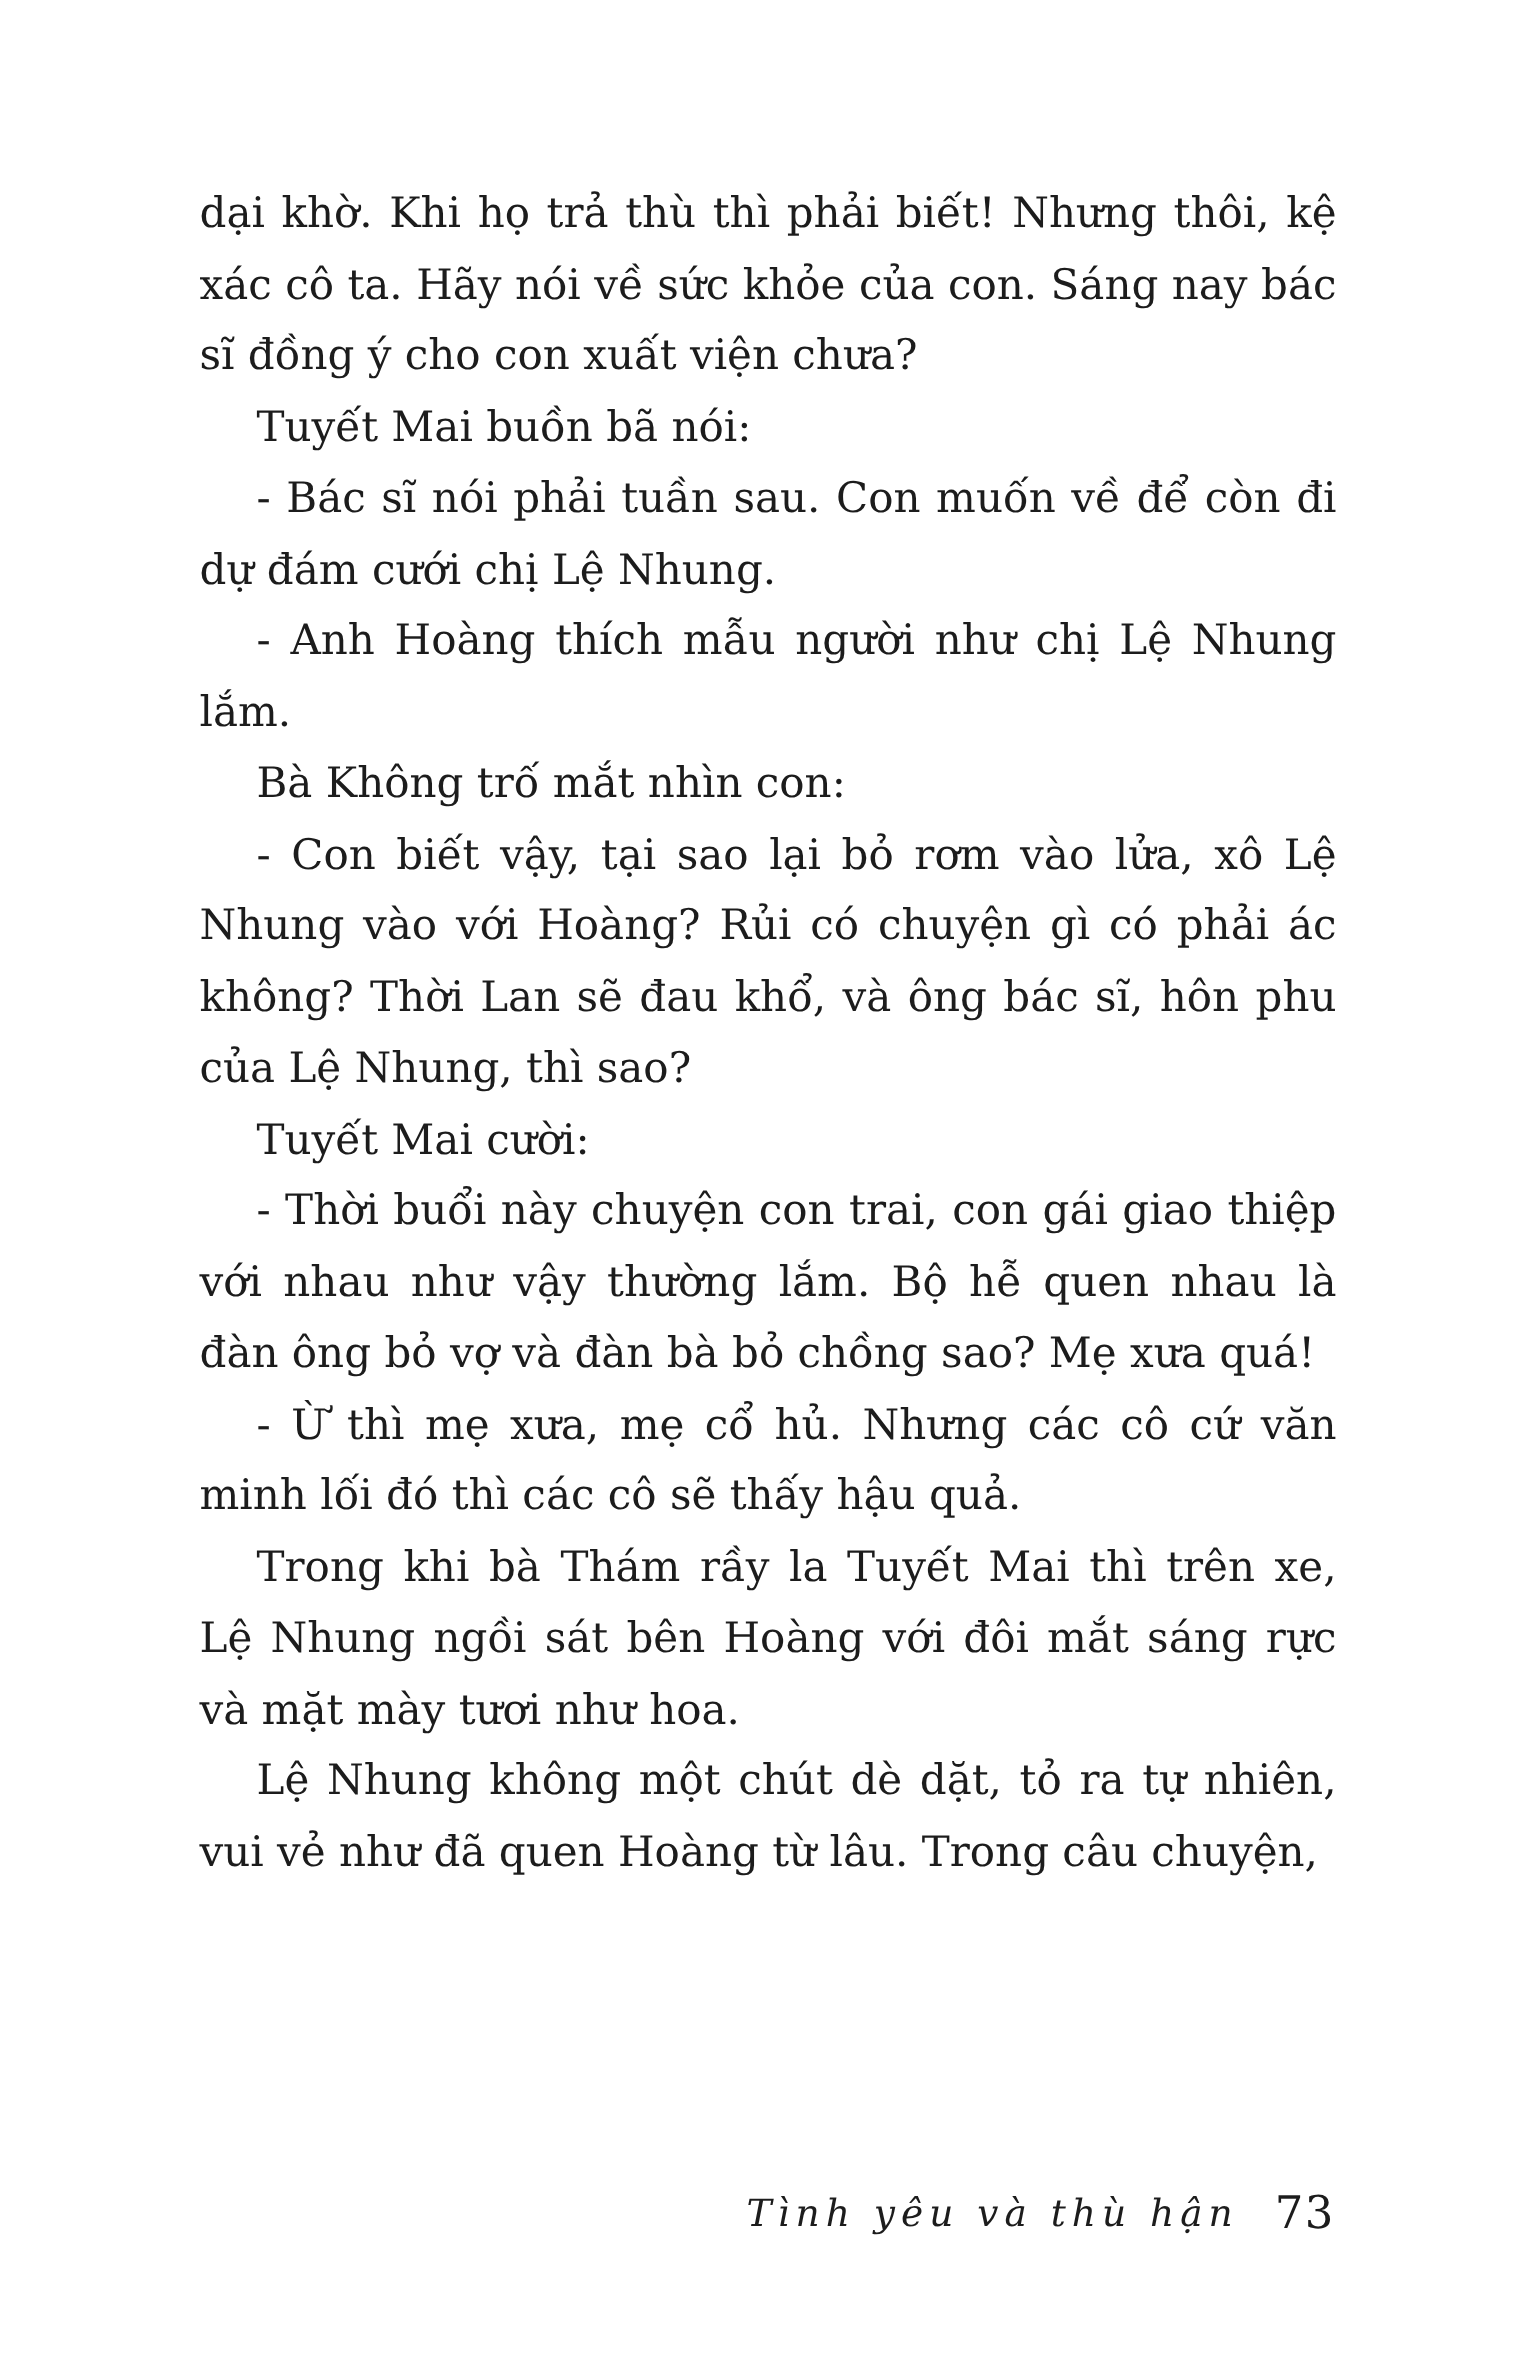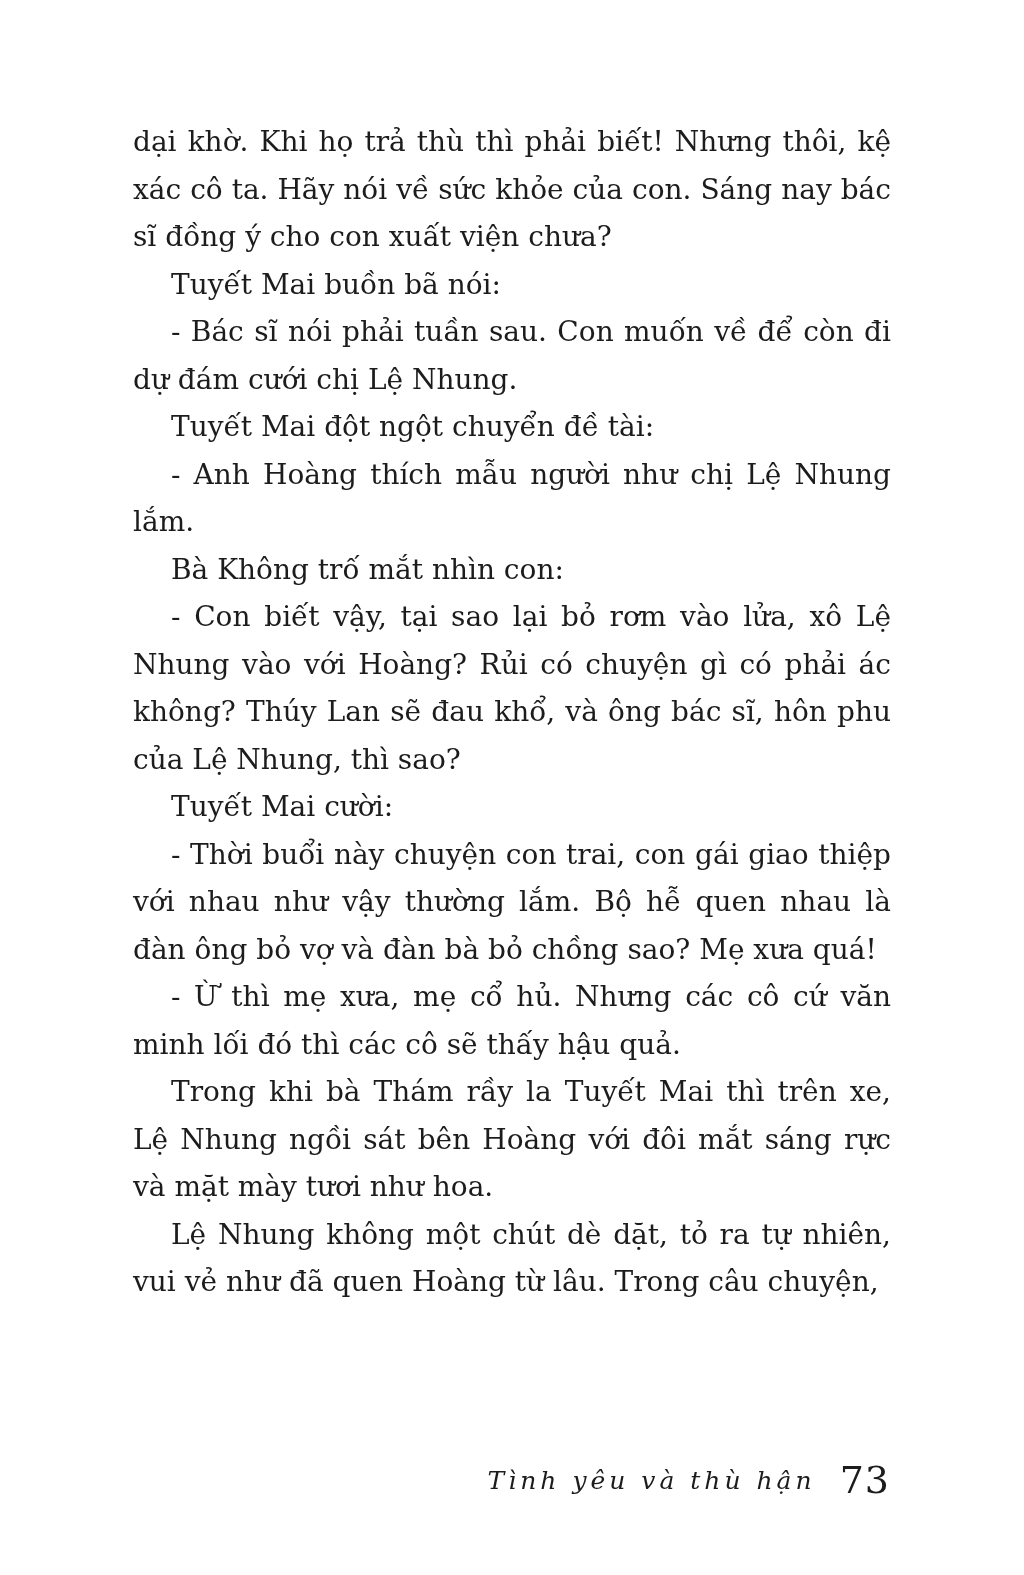--- a/index.html
+++ b/index.html
@@ -41,36 +41,35 @@
     align-items: center;
     gap: 24px;
     white-space: nowrap;
   }
   .book-title {
     font-style: italic;
     font-size: 25px;
     letter-spacing: 4px;
   }
   .page-number {
-    font-size: 38px;
+    font-size: 30px;
     letter-spacing: 1px;
   }
 </style>
 </head>
 <body>
 
 <div class="page">
   <div class="text-block" id="paragraphs">
       <p>dại khờ. Khi họ trả thù thì phải biết! Nhưng thôi, kệ xác cô ta. Hãy nói về sức khỏe của con. Sáng nay bác sĩ đồng ý cho con xuất viện chưa?</p>
       <p class="indent">Tuyết Mai buồn bã nói:</p>
       <p class="indent">- Bác sĩ nói phải tuần sau. Con muốn về để còn đi dự đám cưới chị Lệ Nhung.</p>
-      <p class="indent">Tuyết Mai đột ngột chuyển đề tài:</p>
       <p class="indent">- Anh Hoàng thích mẫu người như chị Lệ Nhung lắm.</p>
       <p class="indent">Bà Không trố mắt nhìn con:</p>
-      <p class="indent">- Con biết vậy, tại sao lại bỏ rơm vào lửa, xô Lệ Nhung vào với Hoàng? Rủi có chuyện gì có phải ác không? Thúy Lan sẽ đau khổ, và ông bác sĩ, hôn phu của Lệ Nhung, thì sao?</p>
+      <p class="indent">- Con biết vậy, tại sao lại bỏ rơm vào lửa, xô Lệ Nhung vào với Hoàng? Rủi có chuyện gì có phải ác không? Thời Lan sẽ đau khổ, và ông bác sĩ, hôn phu của Lệ Nhung, thì sao?</p>
       <p class="indent">Tuyết Mai cười:</p>
       <p class="indent">- Thời buổi này chuyện con trai, con gái giao thiệp với nhau như vậy thường lắm. Bộ hễ quen nhau là đàn ông bỏ vợ và đàn bà bỏ chồng sao? Mẹ xưa quá!</p>
       <p class="indent">- Ừ thì mẹ xưa, mẹ cổ hủ. Nhưng các cô cứ văn minh lối đó thì các cô sẽ thấy hậu quả.</p>
       <p class="indent">Trong khi bà Thám rầy la Tuyết Mai thì trên xe, Lệ Nhung ngồi sát bên Hoàng với đôi mắt sáng rực và mặt mày tươi như hoa.</p>
       <p class="indent">Lệ Nhung không một chút dè dặt, tỏ ra tự nhiên, vui vẻ như đã quen Hoàng từ lâu. Trong câu chuyện,</p>
     </div>
   <div class="footer">
     <span class="book-title">Tình yêu và thù hận</span>
     <span class="page-number">73</span>
   </div>

